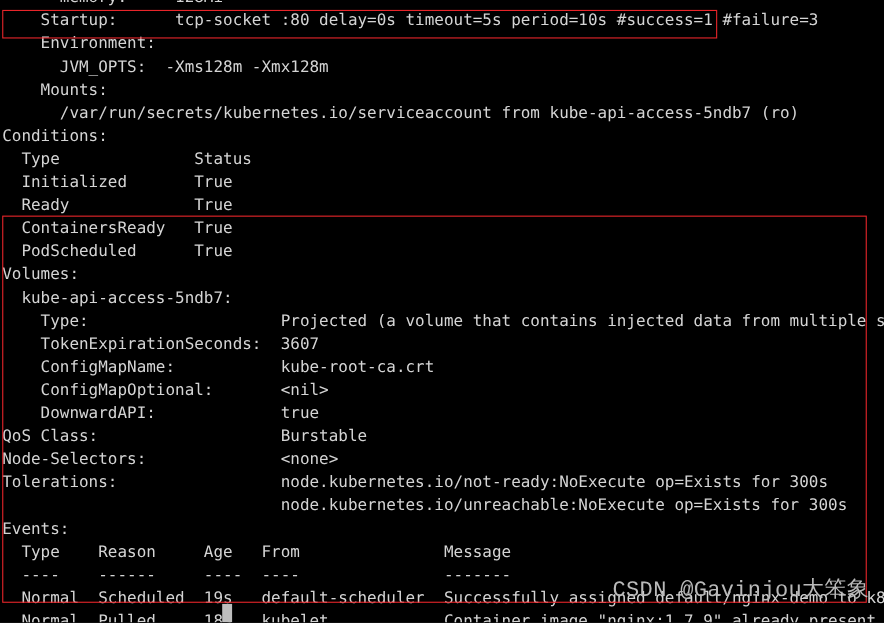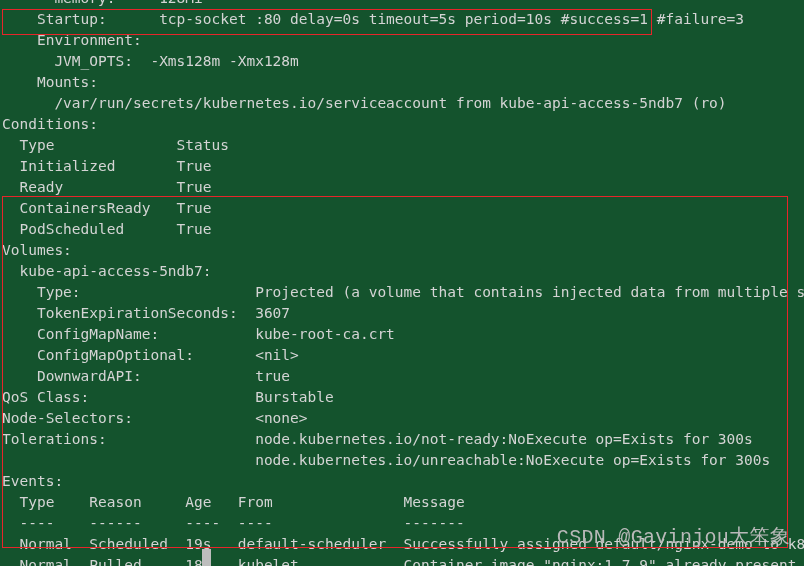--- a/index.html
+++ b/index.html
@@ -4,21 +4,21 @@
 <style>
   html, body {
     margin: 0;
     padding: 0;
     background: #1b1b1b;
   }
   #terminal {
     position: relative;
     width: 804px;
     height: 566px;
-    background: #14532d;
+    background: #000000;
     overflow: hidden;
     font-family: "DejaVu Sans Mono", "Liberation Mono", monospace;
     font-size: 14.5px;
     line-height: 21px;
     color: #d4d4d4;
     letter-spacing: 0px;
   }
   #lines {
     position: absolute;
     left: 0;

